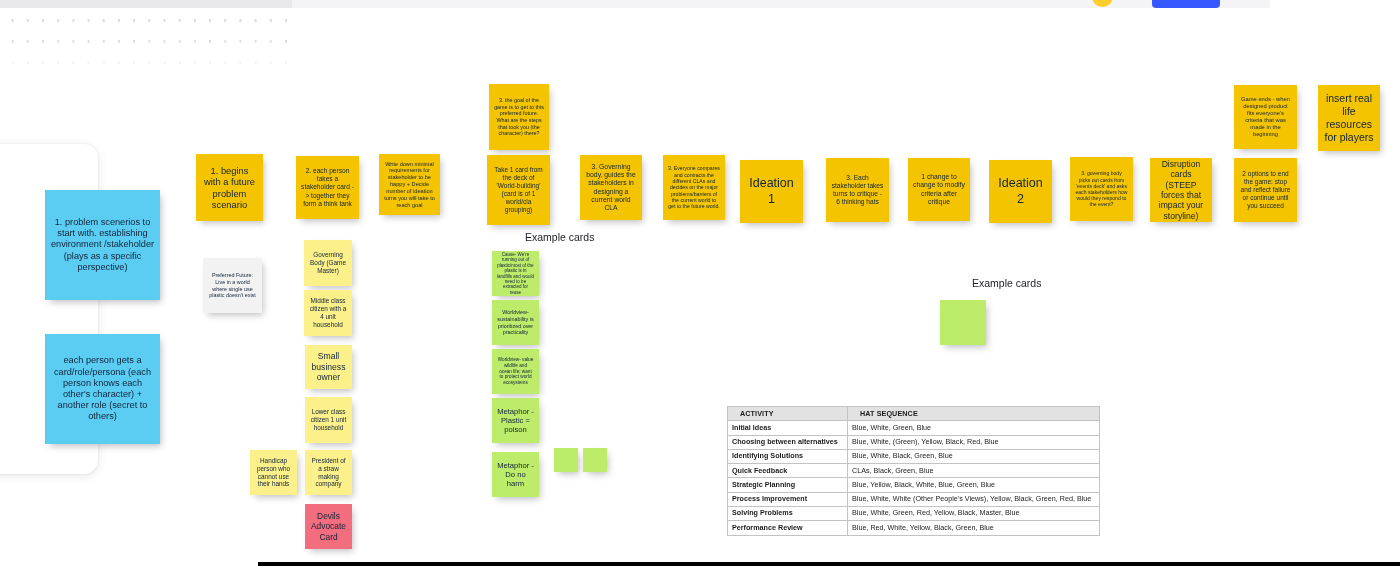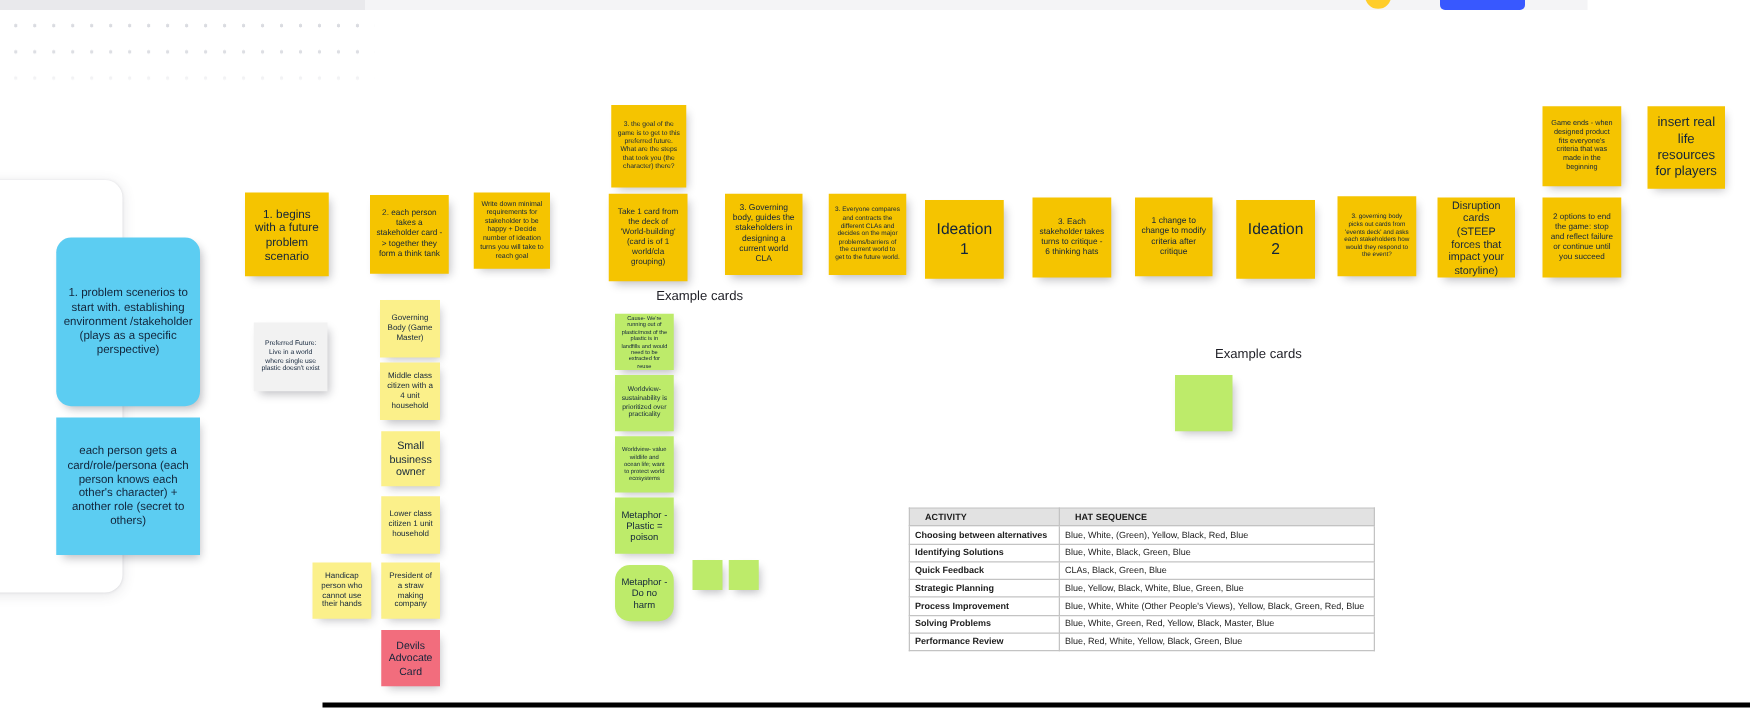--- a/index.html
+++ b/index.html
@@ -128,21 +128,21 @@
   <div id="top-strip">
     <div class="toolbar-divider" style="left:0px;width:292px;"></div>
     <div class="toolbar-divider" style="left:292px;width:978px;background:#f4f4f6;"></div>
     <div id="avatar-chip"></div>
     <div id="share-button"></div>
   </div>
 
   <div id="frame-panel"></div>
 
   <div id="notes-layer">
-      <div class="note n-blue" style="left: 45px; top: 190px; width: 115px; height: 135px; font-size: 9.2px; border-radius: 12px;">
+      <div class="note n-blue" style="left: 45px; top: 190px; width: 115px; height: 110px; font-size: 9.2px;">
         <span>1. problem scenerios to start with. establishing environment /stakeholder (plays as a specific perspective)</span>
       </div>
       <div class="note n-blue" style="left: 45px; top: 334px; width: 115px; height: 110px; font-size: 9.2px;">
         <span>each person gets a card/role/persona (each person knows each other's character) + another role (secret to others)</span>
       </div>
       <div class="note n-yellow" style="left: 196px; top: 154px; width: 67px; height: 67px; font-size: 9.4px;">
         <span>1. begins with a future problem scenario</span>
       </div>
       <div class="note n-yellow" style="left: 296px; top: 156px; width: 63px; height: 63px; font-size: 6.6px;">
         <span>2. each person takes a stakeholder card -&gt; together they form a think tank</span>
@@ -218,21 +218,21 @@
       </div>
       <div class="note n-green" style="left: 492px; top: 300px; width: 47px; height: 45px; font-size: 5.4px;">
         <span>Worldview- sustainability is prioritized over practicality</span>
       </div>
       <div class="note n-green" style="left: 492px; top: 349px; width: 47px; height: 45px; font-size: 4.7px;">
         <span>Worldview- value wildlife and ocean life; want to protect world ecosystems</span>
       </div>
       <div class="note n-green" style="left: 492px; top: 398px; width: 47px; height: 45px; font-size: 7.6px;">
         <span>Metaphor - Plastic = poison</span>
       </div>
-      <div class="note n-green" style="left: 492px; top: 452px; width: 47px; height: 45px; font-size: 7.6px; border-radius: 12px;">
+      <div class="note n-green" style="left: 492px; top: 452px; width: 47px; height: 45px; font-size: 7.6px;">
         <span>Metaphor - Do no harm</span>
       </div>
       <div class="note n-green" style="left: 554px; top: 448px; width: 24px; height: 24px; font-size: 5px;">
         <span></span>
       </div>
       <div class="note n-green" style="left: 583px; top: 448px; width: 24px; height: 24px; font-size: 5px;">
         <span></span>
       </div>
       <div class="note n-green" style="left: 940px; top: 300px; width: 46px; height: 45px; font-size: 5px;">
         <span></span>
@@ -246,20 +246,24 @@
 
   <table id="hat-table">
     <thead>
       <tr>
         <th>ACTIVITY</th>
         <th>HAT SEQUENCE</th>
       </tr>
     </thead>
     <tbody id="hat-table-body">
         <tr>
+          <td class="activity">Initial Ideas</td>
+          <td class="seq">Blue, White, Green, Blue</td>
+        </tr>
+        <tr>
           <td class="activity">Choosing between alternatives</td>
           <td class="seq">Blue, White, (Green), Yellow, Black, Red, Blue</td>
         </tr>
         <tr>
           <td class="activity">Identifying Solutions</td>
           <td class="seq">Blue, White, Black, Green, Blue</td>
         </tr>
         <tr>
           <td class="activity">Quick Feedback</td>
           <td class="seq">CLAs, Black, Green, Blue</td>

